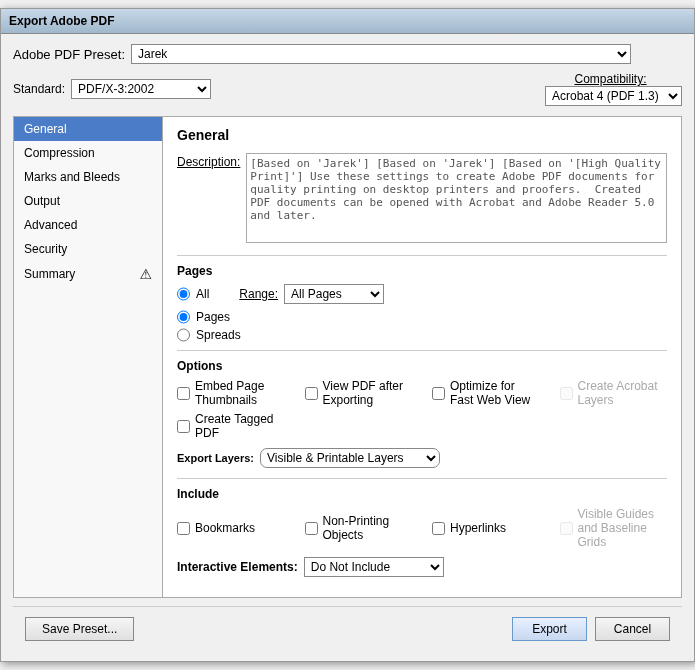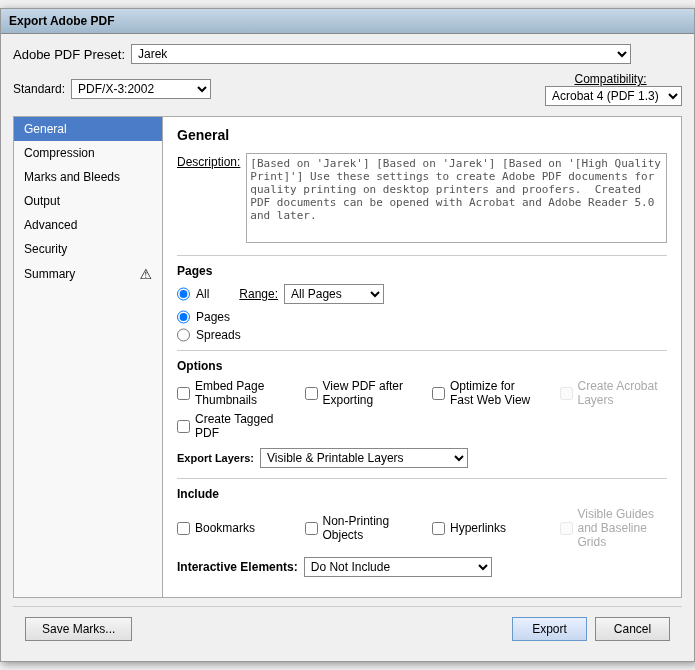--- a/index.html
+++ b/index.html
@@ -196,37 +196,38 @@
       align-items: center;
       gap: 6px;
       margin-top: 6px;
     }
     .export-layers-label {
       font-weight: bold;
       font-size: 11px;
       text-align: center;
     }
     .export-layers-select {
-      width: 208px;
+      width: 180px;
+      border-radius: 7px;
     }
     .include-section {
       margin-top: 8px;
     }
     .interactive-row {
       display: flex;
       align-items: center;
       gap: 6px;
       margin-top: 6px;
     }
     .interactive-label {
       font-weight: bold;
       font-size: 12px;
     }
     .interactive-select {
-      width: 188px;
+      width: 140px;
     }
     .footer {
       display: flex;
       justify-content: space-between;
       align-items: center;
       padding: 10px 12px;
       border-top: 1px solid #ccc;
       margin-top: 8px;
     }
     .btn {
@@ -405,20 +406,20 @@
             <span class="interactive-label">Interactive Elements:</span>
             <select class="interactive-select">
               <option value="Do Not Include">Do Not Include</option>
             </select>
           </div>
         </div>
       </div>
     </div>
 
     <div class="footer">
-      <button class="btn">Save Marks...</button>
+      <button class="btn">Save Preset...</button>
       <div class="footer-right">
         <button class="btn btn-export">Export</button>
         <button class="btn">Cancel</button>
       </div>
     </div>
   </div>
 </div>
 
 </body></html>

